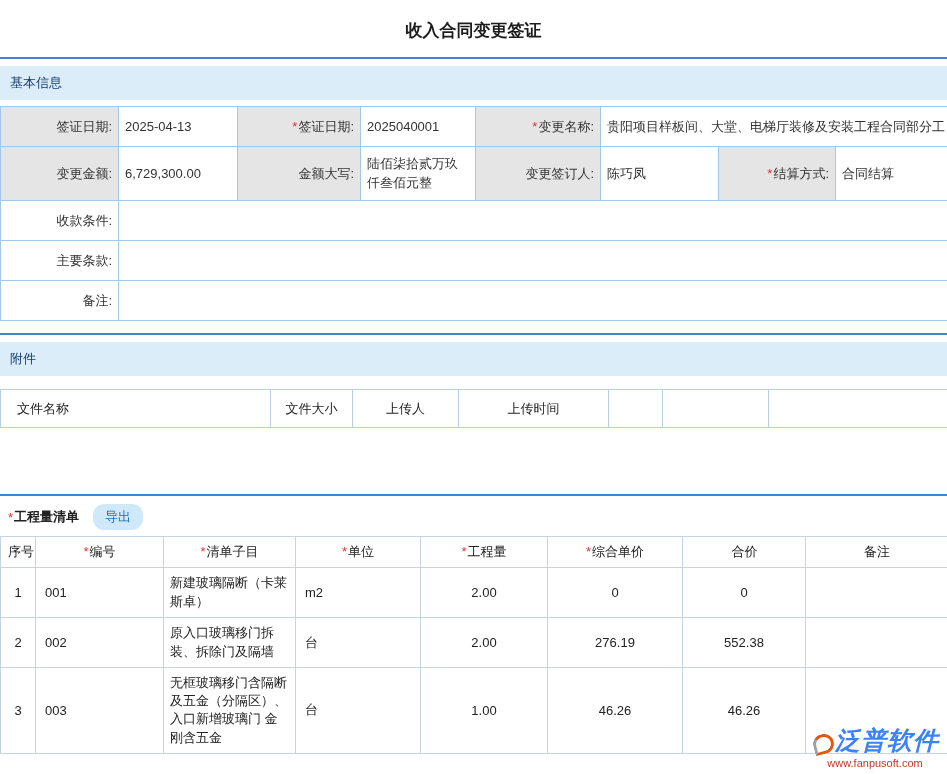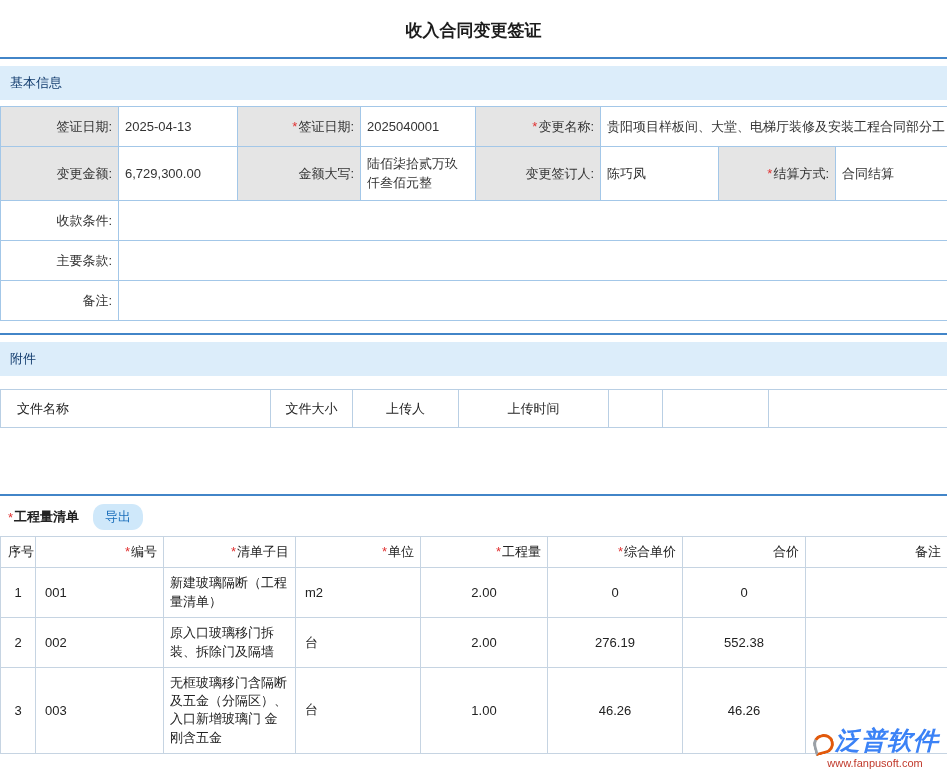--- a/index.html
+++ b/index.html
@@ -50,21 +50,21 @@
   .boq-title { font-weight:bold; color:#222; }
   .export-btn {
     margin-left:14px; background:#cfe8fa; color:#1b6fbb; border:none;
     border-radius:11px; padding:4px 12px; font-size:13px; cursor:pointer;
     font-family:inherit;
   }
   .boq-table td, .boq-table th {
     border:1px solid #c6d4e2; padding:6px; vertical-align:middle;
     color:#222; overflow:hidden;
   }
-  .boq-table th { height:30px; font-weight:normal; text-align:right; white-space:nowrap; }
+  .boq-table th { height:30px; font-weight:normal; text-align:center; white-space:nowrap; }
   .boq-table td { height:50px; }
   .boq-table td.c { text-align:center; }
   .boq-table td.l { text-align:left; padding-left:9px; }
   .boq-table td.wrap { white-space:normal; line-height:1.4; padding-left:6px; }
 
   
   .watermark { position:absolute; right:8px; bottom:5px; text-align:center; background:transparent; }
   .brand-row { line-height:22px; }
   .brand { color:#3b82f6; font-size:25px; font-weight:bold; font-style:italic; letter-spacing:1px; }
   .site { color:#c0392b; font-size:11px; margin-top:1px; }
@@ -186,21 +186,21 @@
     <th><span class="star">*</span><span>清单子目</span></th>
     <th><span class="star">*</span><span>单位</span></th>
     <th><span class="star">*</span><span>工程量</span></th>
     <th><span class="star">*</span><span>综合单价</span></th>
     <th><span class="star"></span><span>合价</span></th>
     <th><span class="star"></span><span>备注</span></th>
   </tr>
   <tr>
     <td class="c">1</td>
     <td class="l">001</td>
-    <td class="l wrap">新建玻璃隔断（工程量清单）</td>
+    <td class="l wrap">新建玻璃隔断（卡莱斯卓）</td>
     <td class="l">m2</td>
     <td class="c">2.00</td>
     <td class="c">0</td>
     <td class="c">0</td>
     <td class="l"></td>
   </tr>
   <tr>
     <td class="c">2</td>
     <td class="l">002</td>
     <td class="l wrap">原入口玻璃移门拆装、拆除门及隔墙</td>

